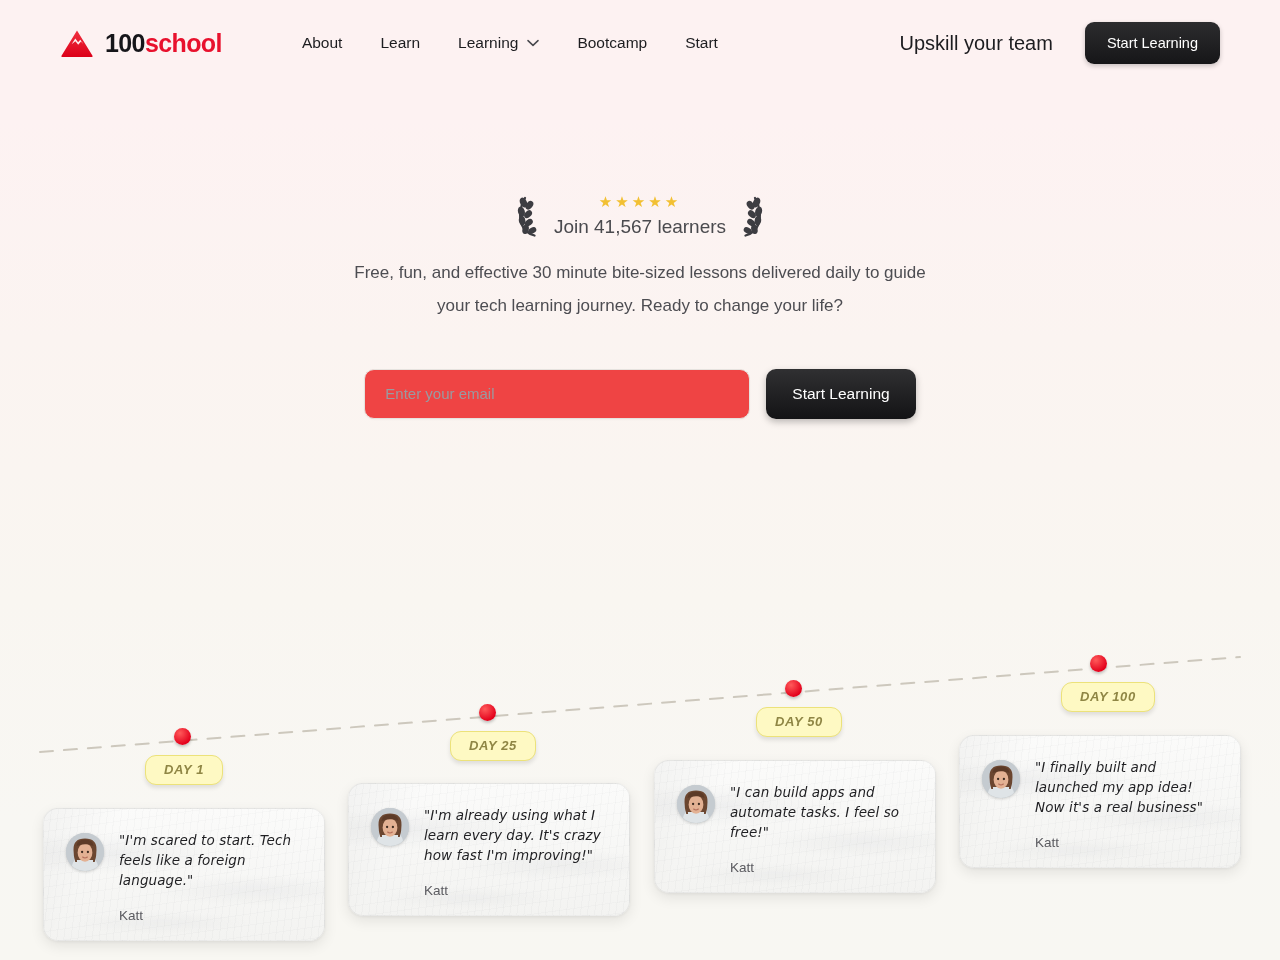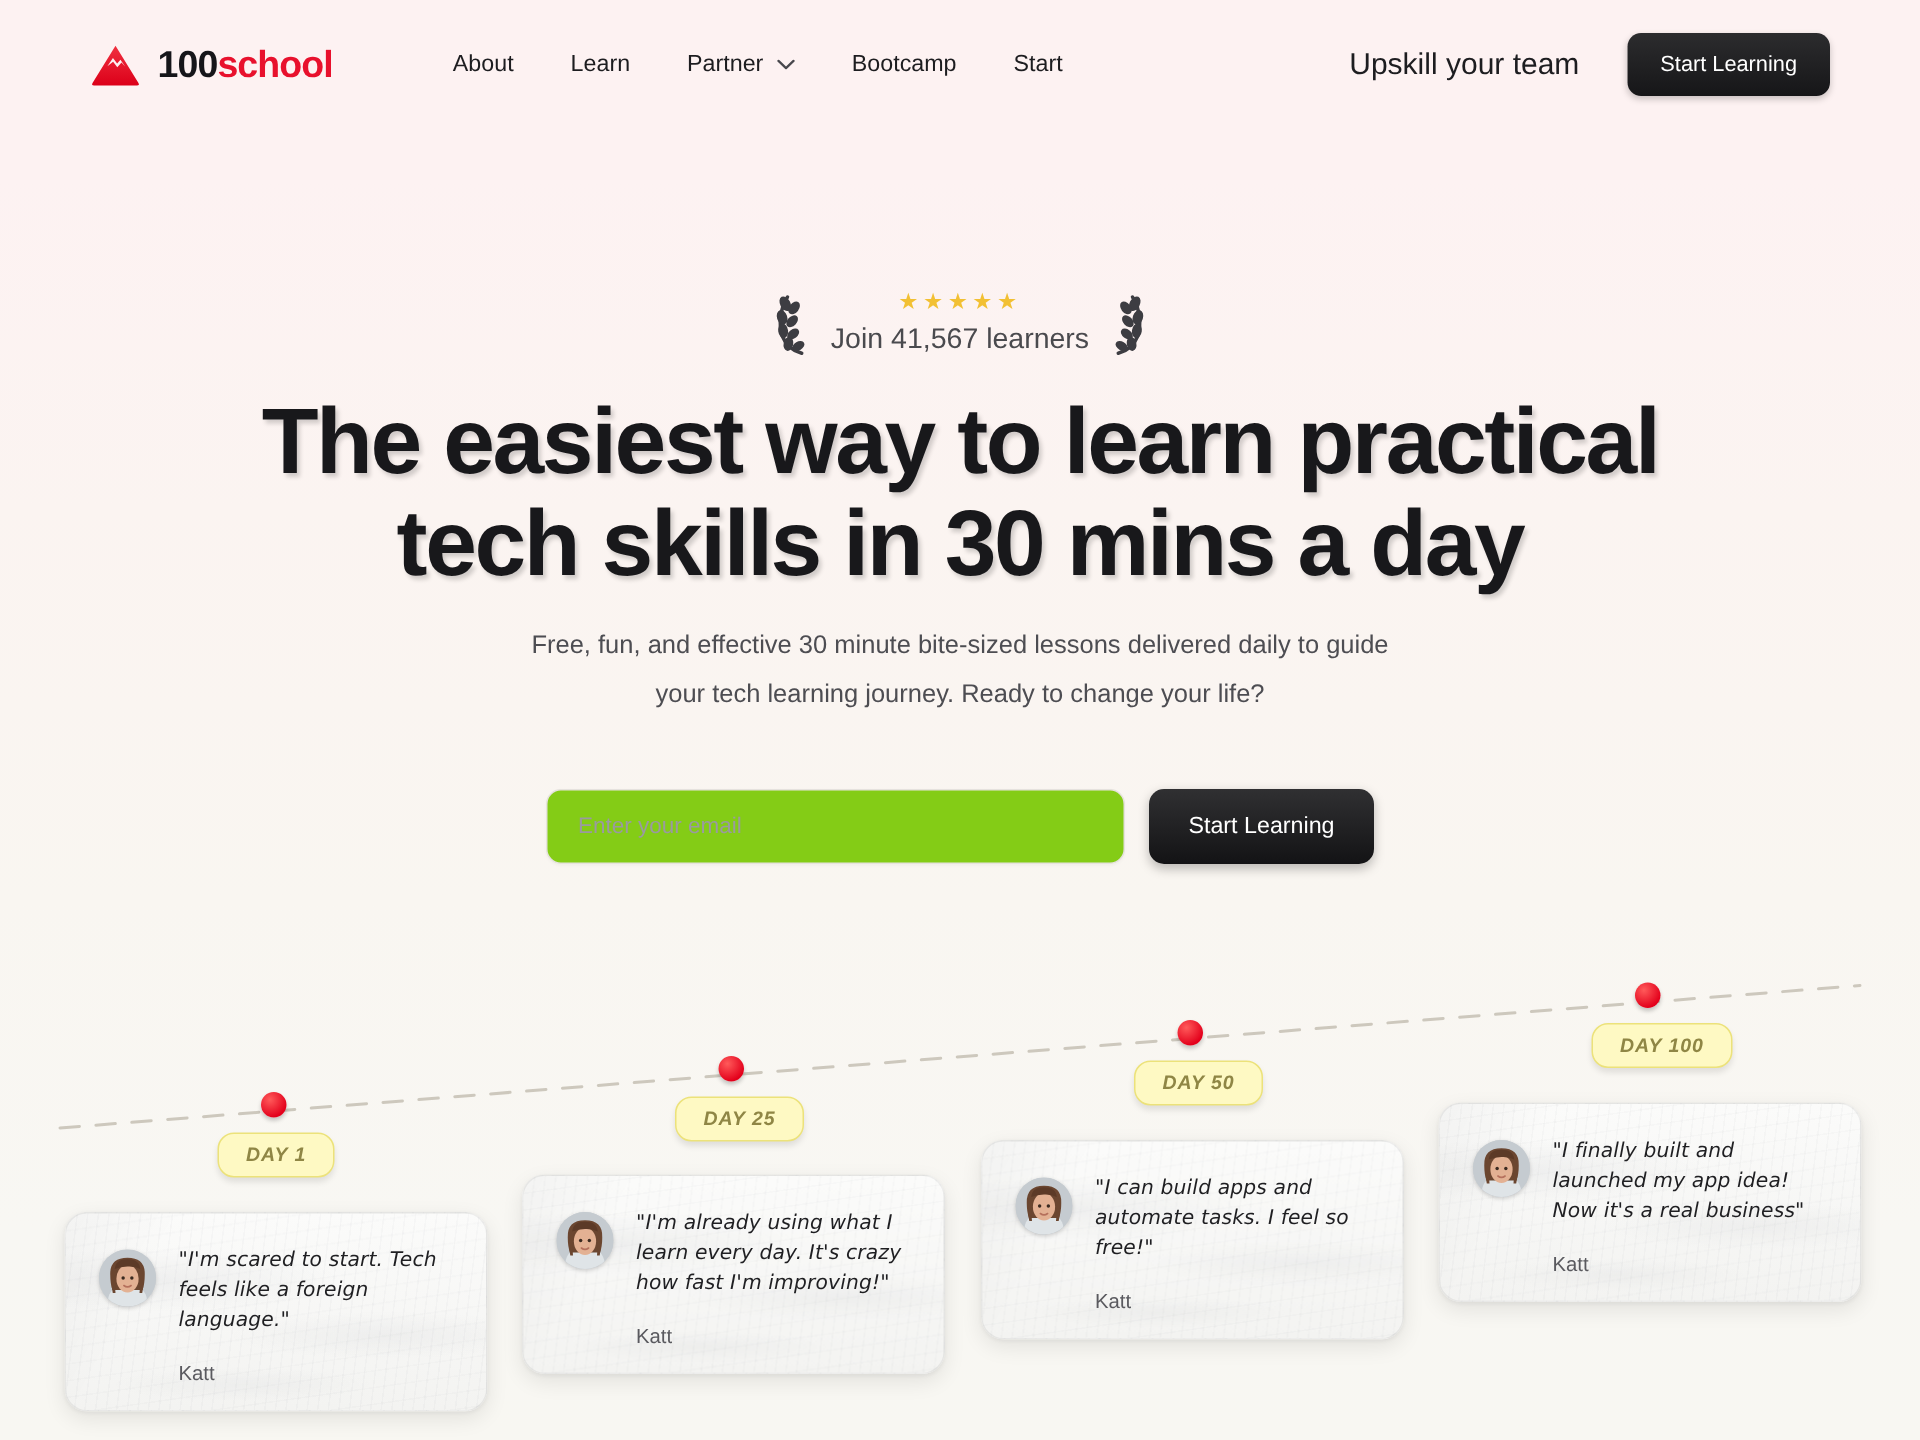--- a/index.html
+++ b/index.html
@@ -143,21 +143,21 @@
     display: flex;
     align-items: stretch;
     justify-content: center;
     gap: 16px;
   }
   .email-input {
     width: 386px;
     height: 50px;
     border: 1px solid #e6e2de;
     border-radius: 10px;
-    background: #84cc16;
+    background: #ef4444;
     padding: 0 20px;
     font-size: 15px;
     font-family: inherit;
     color: #1d1d20;
     outline: none;
     box-shadow: 0 1px 2px rgba(0,0,0,0.03);
   }
   .email-input::placeholder { color: #9a9aa0; }
 
   .btn-submit {
@@ -283,21 +283,21 @@
   </a>
 
   <nav class="nav">
     <a class="nav-link">
       <span>About</span>
     </a>
     <a class="nav-link">
       <span>Learn</span>
     </a>
     <a class="nav-link">
-      <span>Partner</span>
+      <span>Learning</span>
       <span>
         <svg class="chev" width="12" height="8" viewBox="0 0 12 8">
           <path d="M1 1.6 L6 6.4 L11 1.6" fill="none" stroke="#48484d" stroke-width="1.5" stroke-linecap="round" stroke-linejoin="round"></path>
         </svg>
       </span>
     </a>
     <a class="nav-link">
       <span>Bootcamp</span>
     </a>
     <a class="nav-link">
@@ -345,24 +345,20 @@
           <ellipse cx="14.1" cy="21.2" rx="3.1" ry="4.6" transform="rotate(44 14.1 21.2)"></ellipse>
           <ellipse cx="8.1" cy="27.6" rx="3.3" ry="4.9" transform="rotate(-8 8.1 27.6)"></ellipse>
           <ellipse cx="14.8" cy="29.7" rx="3.0" ry="4.5" transform="rotate(52 14.8 29.7)"></ellipse>
           <ellipse cx="11.6" cy="36.3" rx="3.2" ry="4.7" transform="rotate(12 11.6 36.3)"></ellipse>
           <ellipse cx="18.3" cy="37.6" rx="2.9" ry="4.3" transform="rotate(60 18.3 37.6)"></ellipse>
         </g>
       </svg>
     </span>
   </div>
 
-  <h1 class="headline">
-    <div>The easiest way to learn practical</div>
-    <div>tech skills in 30 mins a day</div>
-  </h1>
 
   <p class="subhead">Free, fun, and effective 30 minute bite-sized lessons delivered daily to guide your tech learning journey. Ready to change your life?</p>
 
   <div class="signup">
     <input class="email-input" type="text" placeholder="Enter your email" style="">
     <button class="btn-submit">Start Learning</button>
   </div>
 </div>
 
 <div class="timeline">

